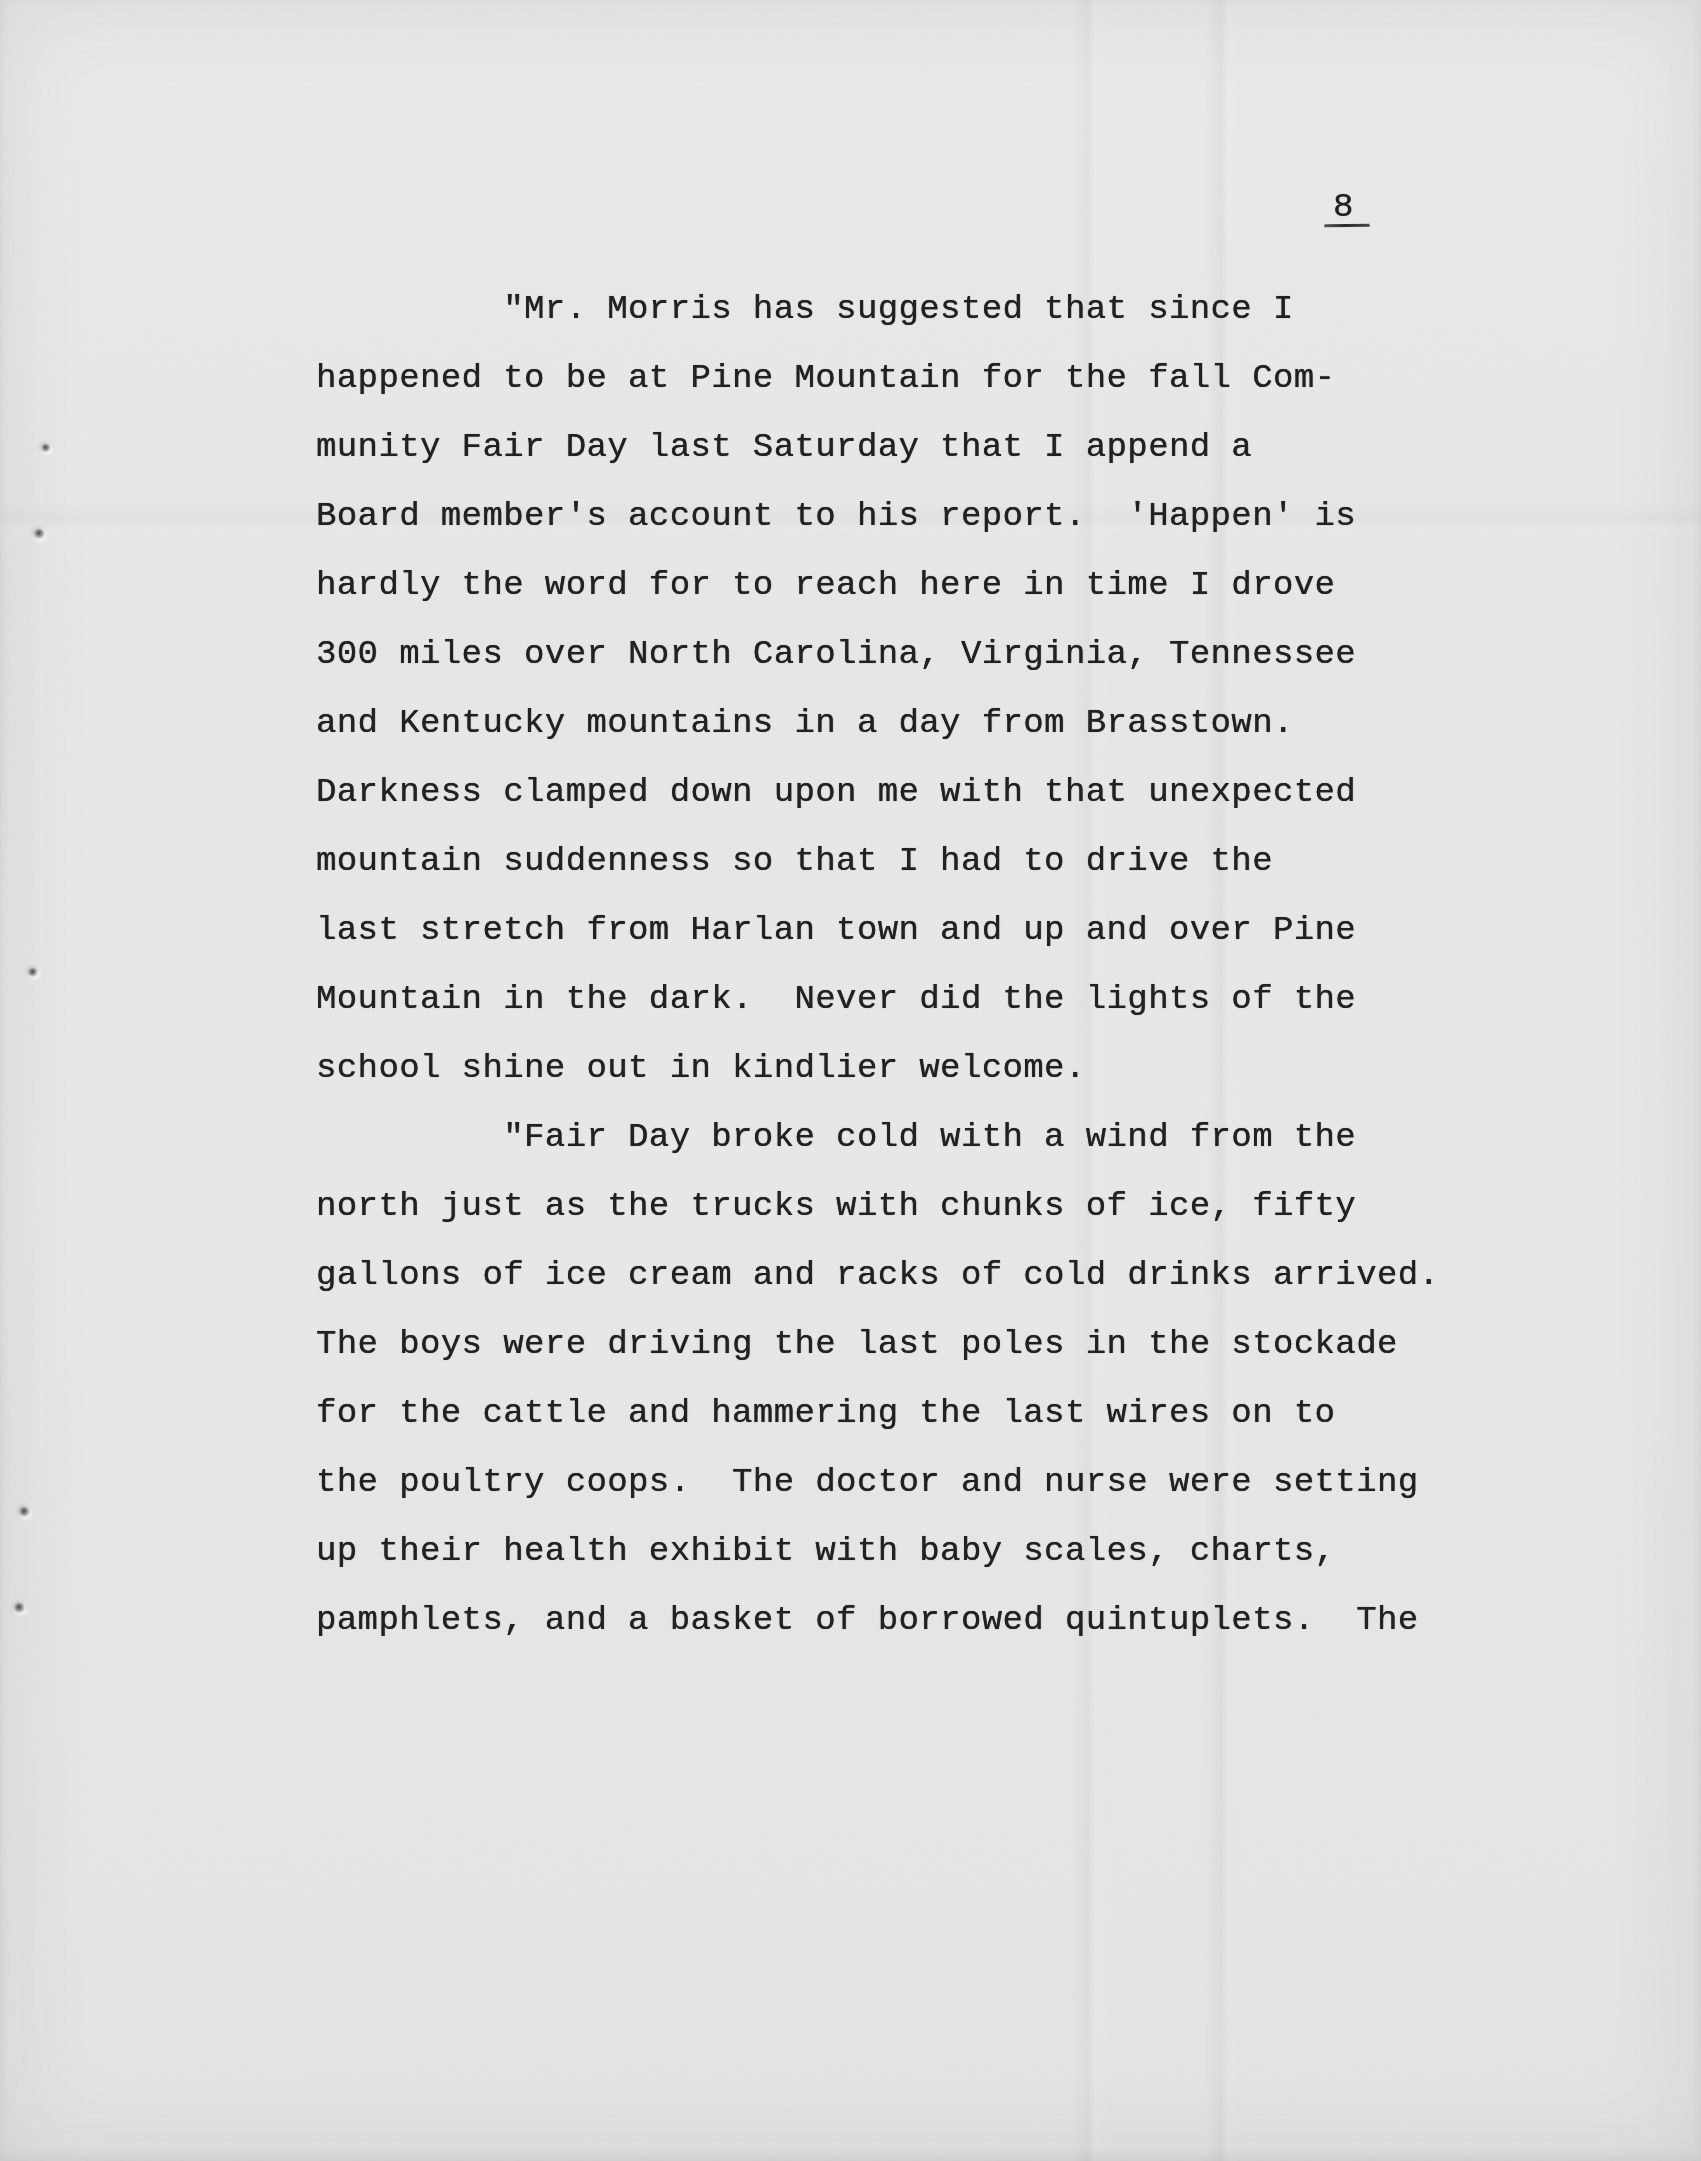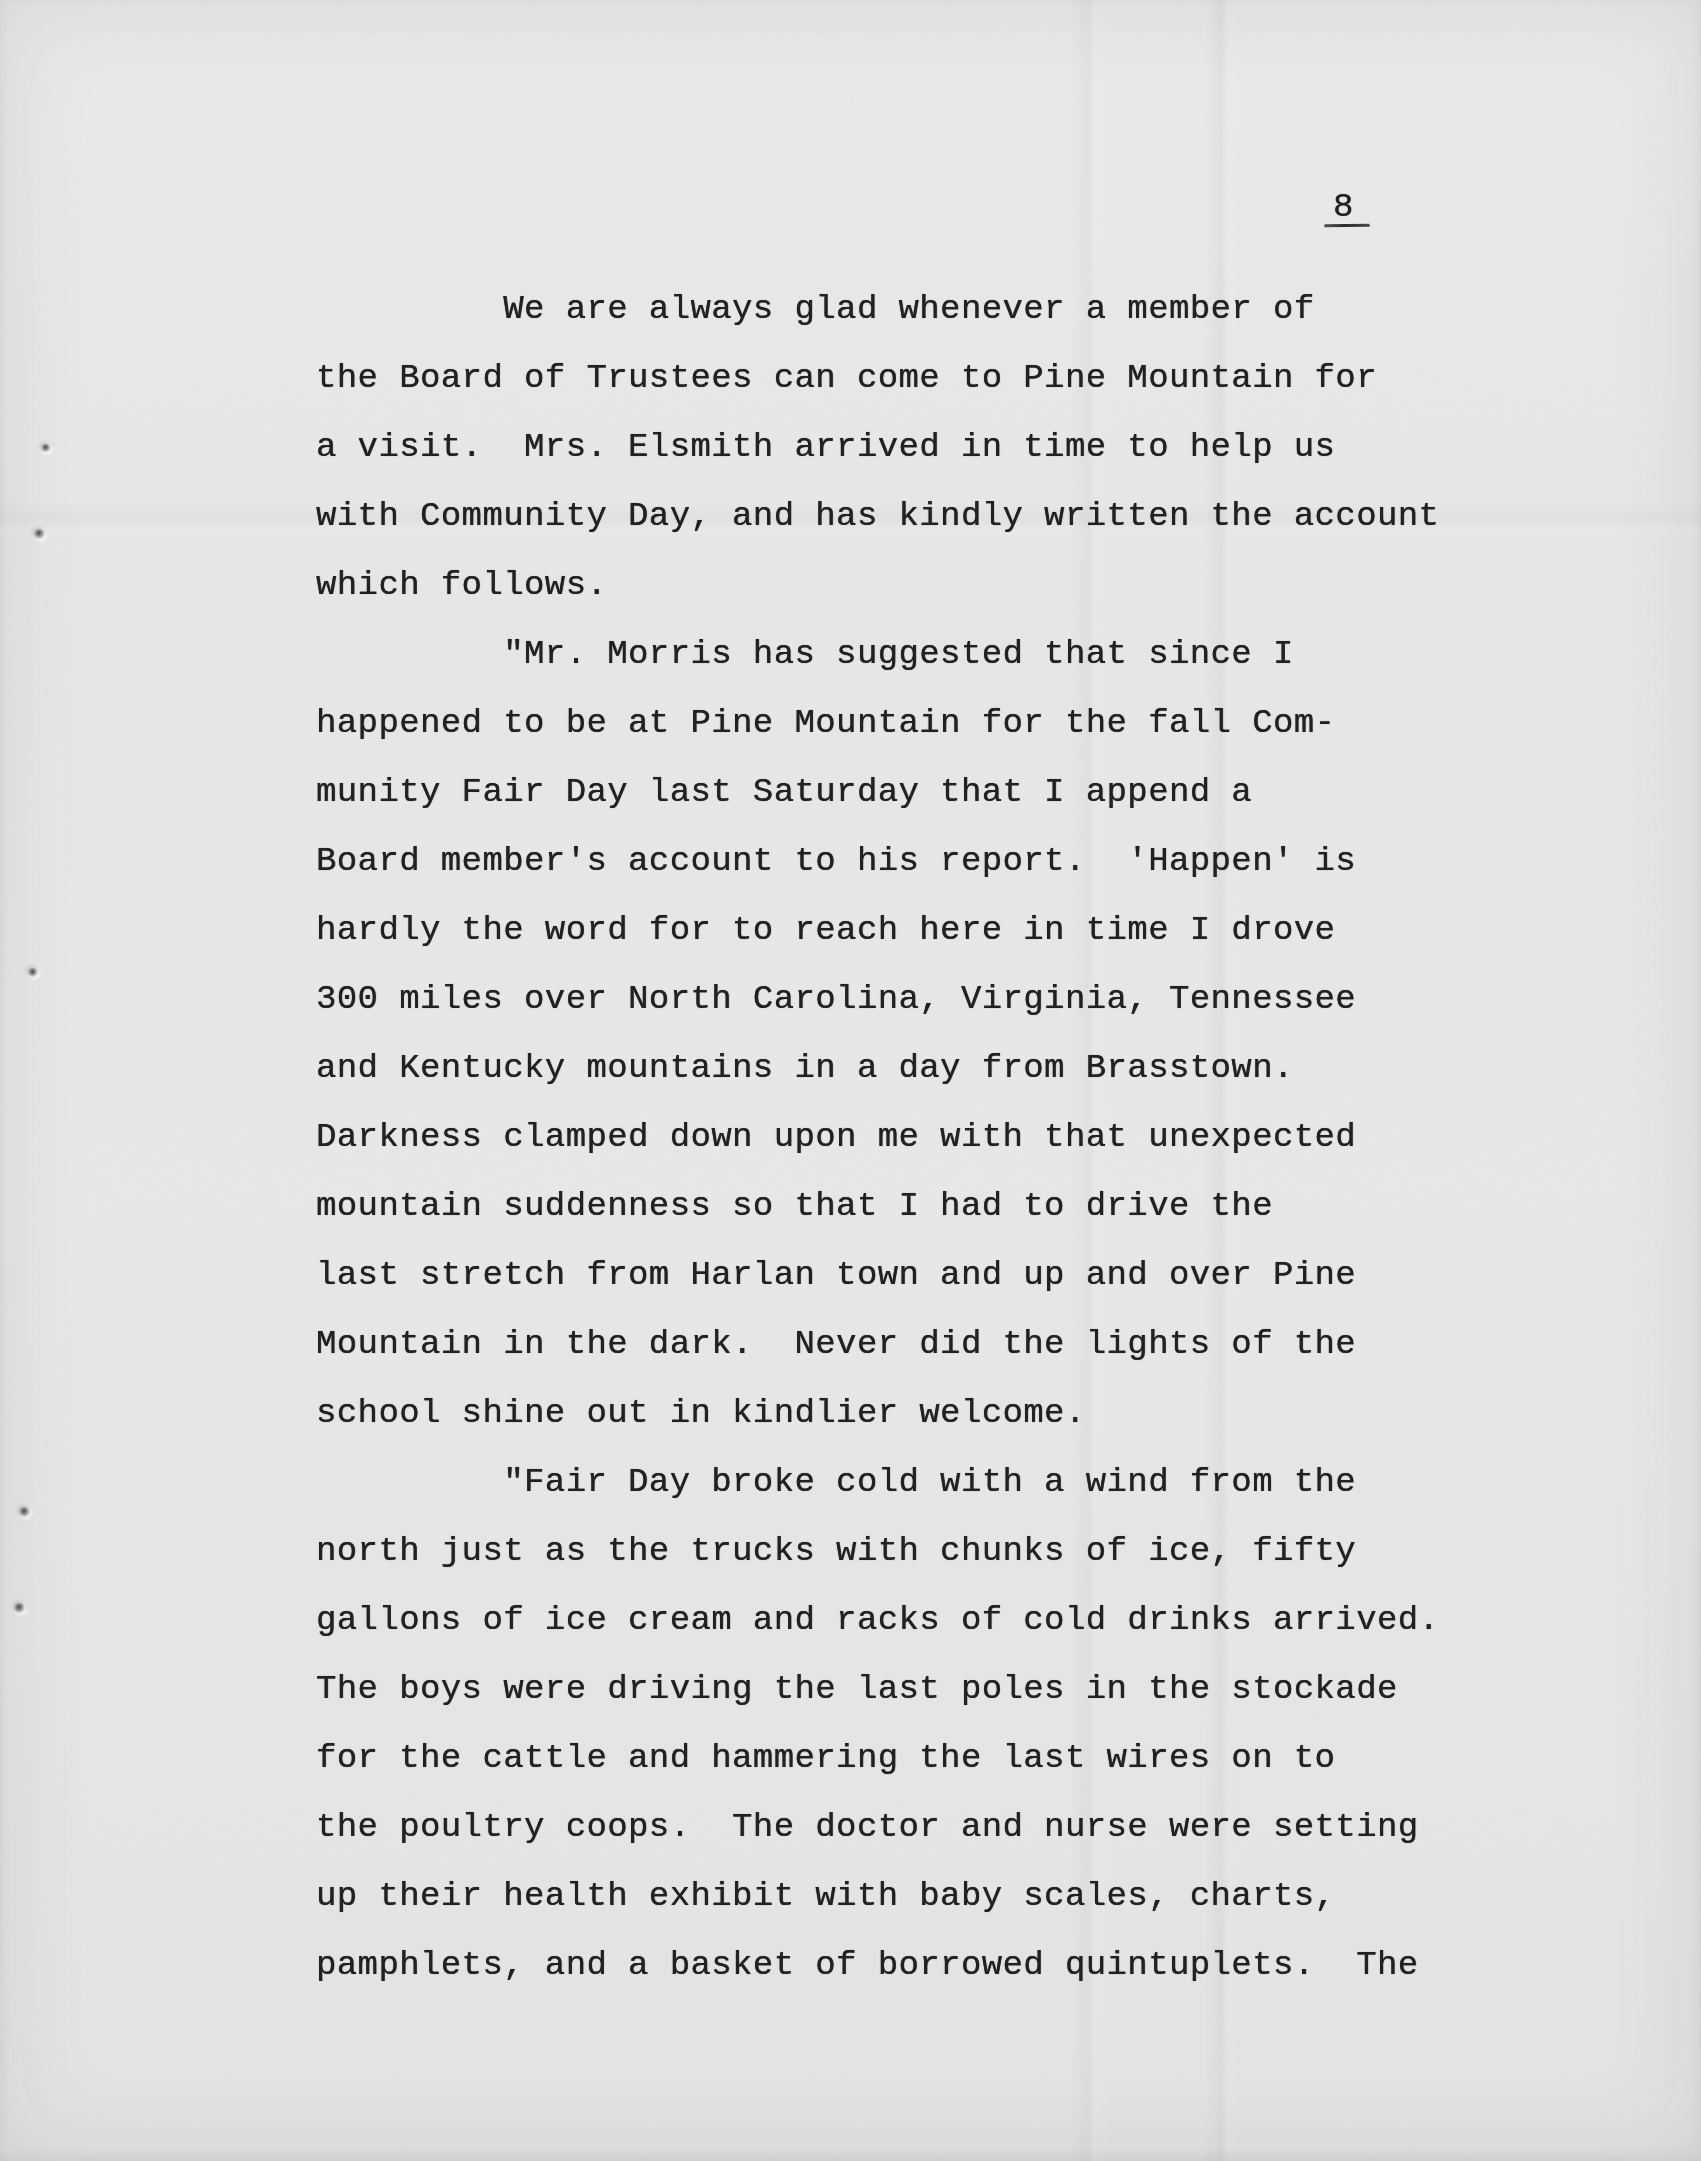--- a/index.html
+++ b/index.html
@@ -117,25 +117,20 @@
   <div class="speck" style="left:41px; top:444px; width:9.5px; height:8px;"></div>
   <div class="speck" style="left:34px; top:529px; width:10.8px; height:9.5px;"></div>
   <div class="speck" style="left:28px; top:968px; width:9.5px; height:8.8px;"></div>
   <div class="speck" style="left:19px; top:1507px; width:10.8px; height:10px;"></div>
   <div class="speck" style="left:13.5px; top:1603px; width:11.5px; height:10px;"></div>
 
   <div class="page-number ink">8</div>
   <div class="page-number-underline"></div>
 
   <div class="body-text ink">
-    <p class="para">         We are always glad whenever a member of
-the Board of Trustees can come to Pine Mountain for
-a visit.  Mrs. Elsmith arrived in time to help us
-with Community Day, and has kindly written the account
-which follows.</p>
     <p class="para">         "Mr. Morris has suggested that since I
 happened to be at Pine Mountain for the fall Com-
 munity Fair Day last Saturday that I append a
 Board member's account to his report.  'Happen' is
 hardly the word for to reach here in time I drove
 300 miles over North Carolina, Virginia, Tennessee
 and Kentucky mountains in a day from Brasstown.
 Darkness clamped down upon me with that unexpected
 mountain suddenness so that I had to drive the
 last stretch from Harlan town and up and over Pine

